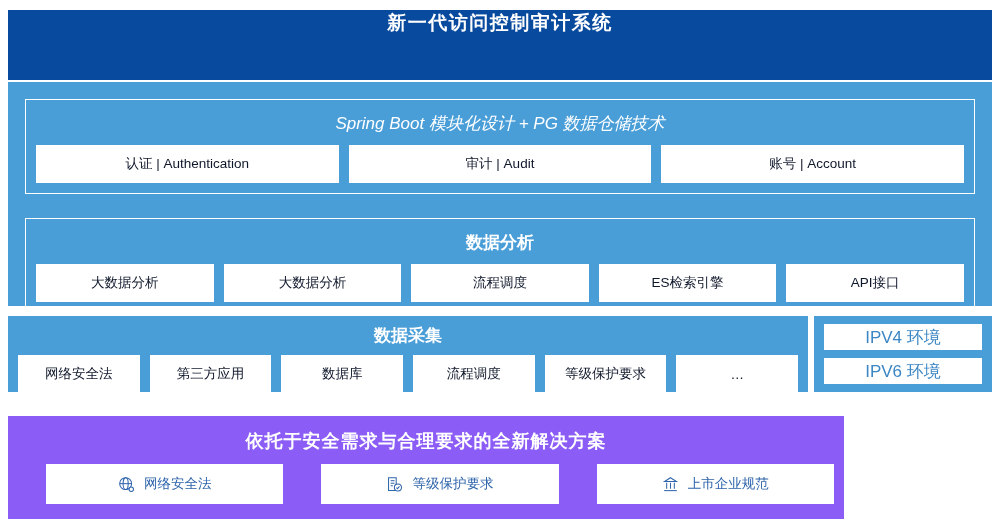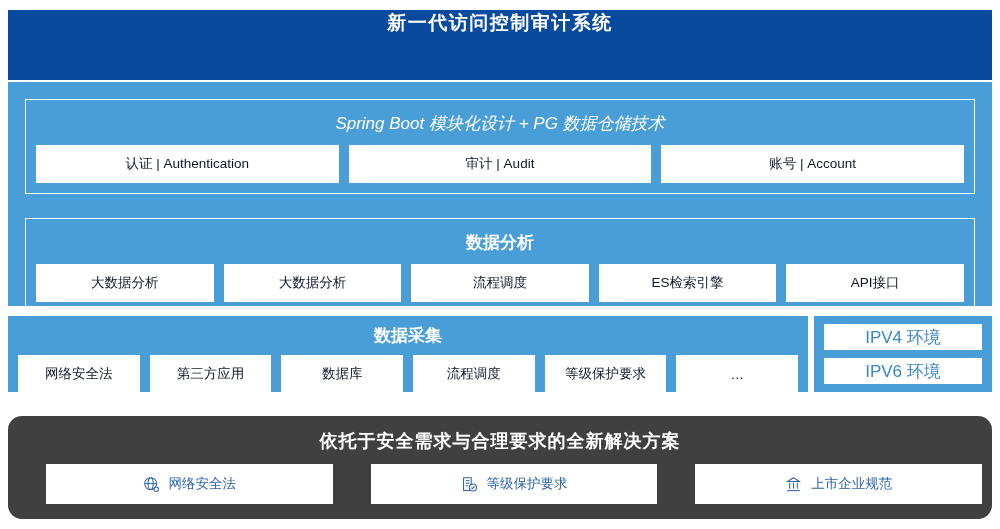--- a/index.html
+++ b/index.html
@@ -120,25 +120,24 @@
     justify-content: center;
     color: #3b86c4;
     font-size: 17px;
   }
 
   
   .compliance-panel {
     position: absolute;
     left: 8px;
     top: 416px;
-    width: 984px;
+    width: 836px;
     height: 103px;
-    background: #404040;
+    background: #8b5cf6;
     padding: 8px 10px 10px 10px;
-    border-radius: 14px;
   }
   .compliance-title {
     text-align: center;
     color: #ffffff;
     font-size: 18px;
     font-weight: bold;
     letter-spacing: 1px;
     padding: 5px 0 11px 0;
   }
   .cbox {

